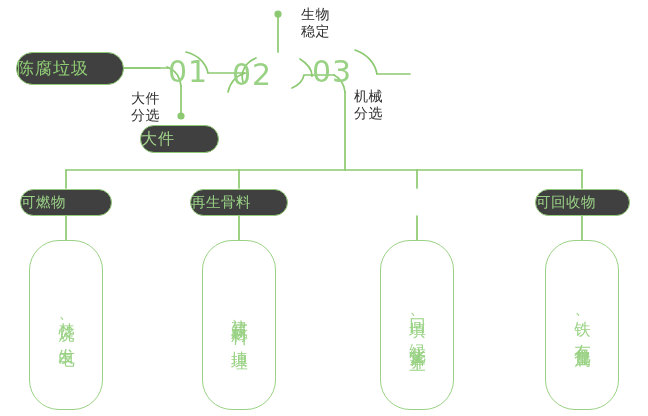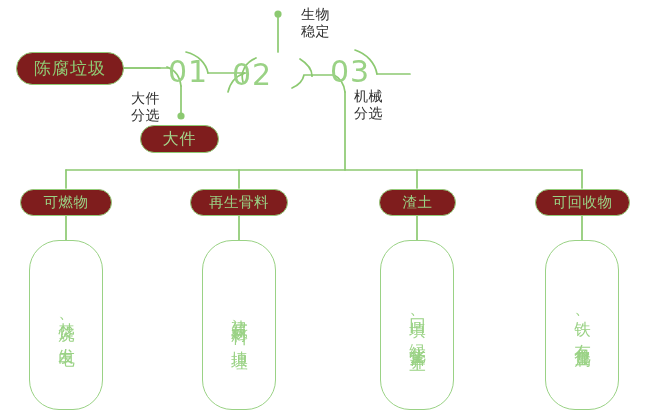--- a/index.html
+++ b/index.html
@@ -26,24 +26,24 @@
     pointer-events: none;
   }
 
   
   .pill {
     position: absolute;
     box-sizing: border-box;
     border: 1.6px solid #8cc971;
     border-radius: 999px;
     color: #8cc971;
-    background: #7f1d1d;
+    background: #404040;
     display: flex;
     align-items: center;
-    justify-content: center;
+    justify-content: flex-start;
     letter-spacing: 1px;
     white-space: nowrap;
   }
   .pill.root {
     left: 16px;
     top: 52px;
     width: 108px;
     height: 33px;
     font-size: 17px;
     border-color: #8fcb74;
@@ -178,21 +178,21 @@
   <div class="pill root">
     <span>陈腐垃圾</span>
   </div>
 
   <div class="stagenum" style="left:168px; top:57px;">
     <span>01</span>
   </div>
   <div class="stagenum" style="left:232px; top:60px;">
     <span>02</span>
   </div>
-  <div class="stagenum" style="left:330px; top:57px;">
+  <div class="stagenum" style="left:312px; top:57px;">
     <span>03</span>
   </div>
 
   <div class="annot" style="left:131px; top:90px; text-align:left;">大件
 分选</div>
 
   <div class="annot" style="left:261px; top:6px; text-align:left;margin-left:40px;">生物
 稳定</div>
 
   <div class="annot" style="left:354px; top:88px; text-align:right;">机械
@@ -201,23 +201,20 @@
   <div class="pill side">
     <span>大件</span>
   </div>
 
   <div class="pill cat" style="left:20px; top:189px; width:92px;">
     <span>可燃物</span>
   </div>
   <div class="pill cat" style="left:190px; top:189px; width:98px;">
     <span>再生骨料</span>
   </div>
-  <div class="pill cat" style="left:379px; top:189px; width:77px;">
-    <span>渣土</span>
-  </div>
   <div class="pill cat" style="left:535px; top:189px; width:95px;">
     <span>可回收物</span>
   </div>
 
   <div class="vbox" style="left:29px; top:240px; width:74px; height:170px;">
     <div class="vtext">焚烧、发电</div>
   </div>
 
   <div class="vbox" style="left:202px; top:240px; width:74px; height:170px;">
     <div class="vtext">建筑材料、填埋</div>

